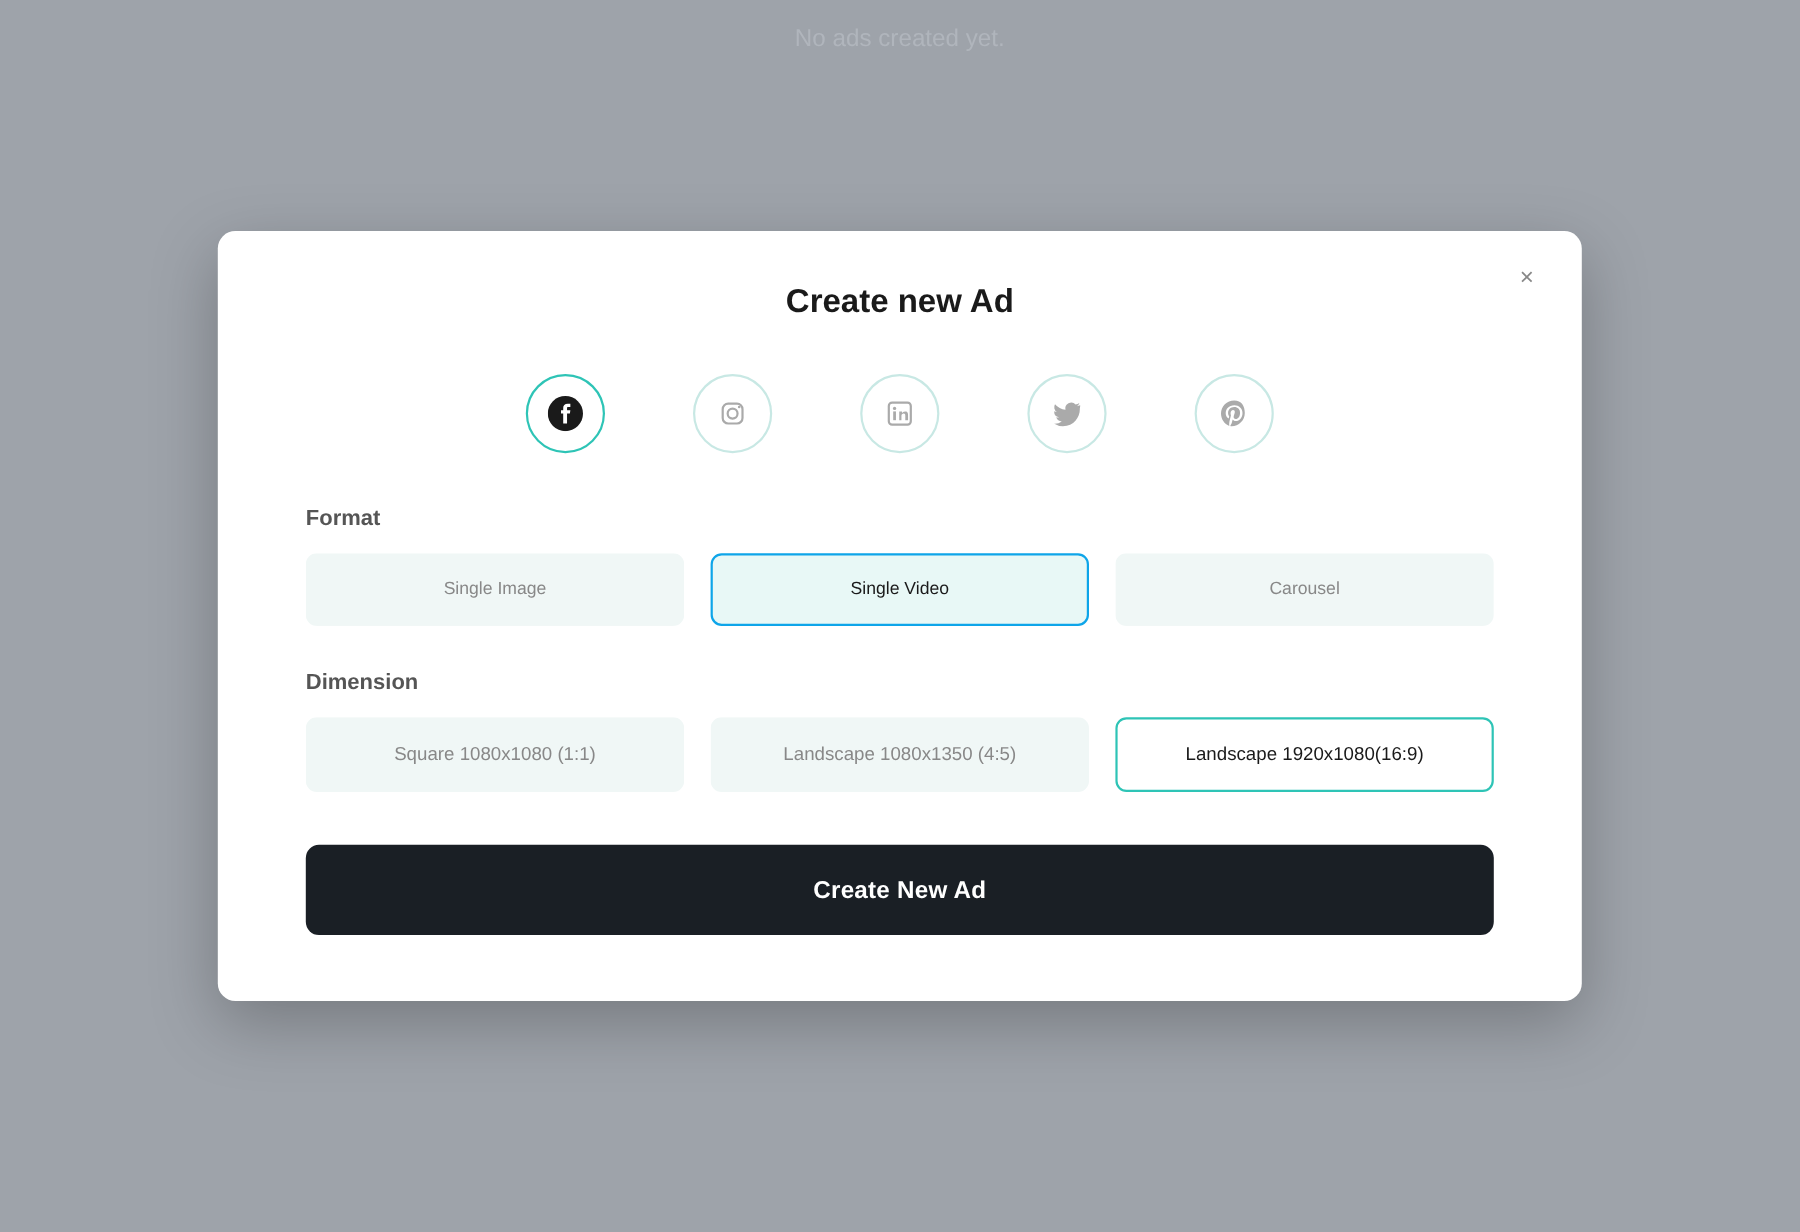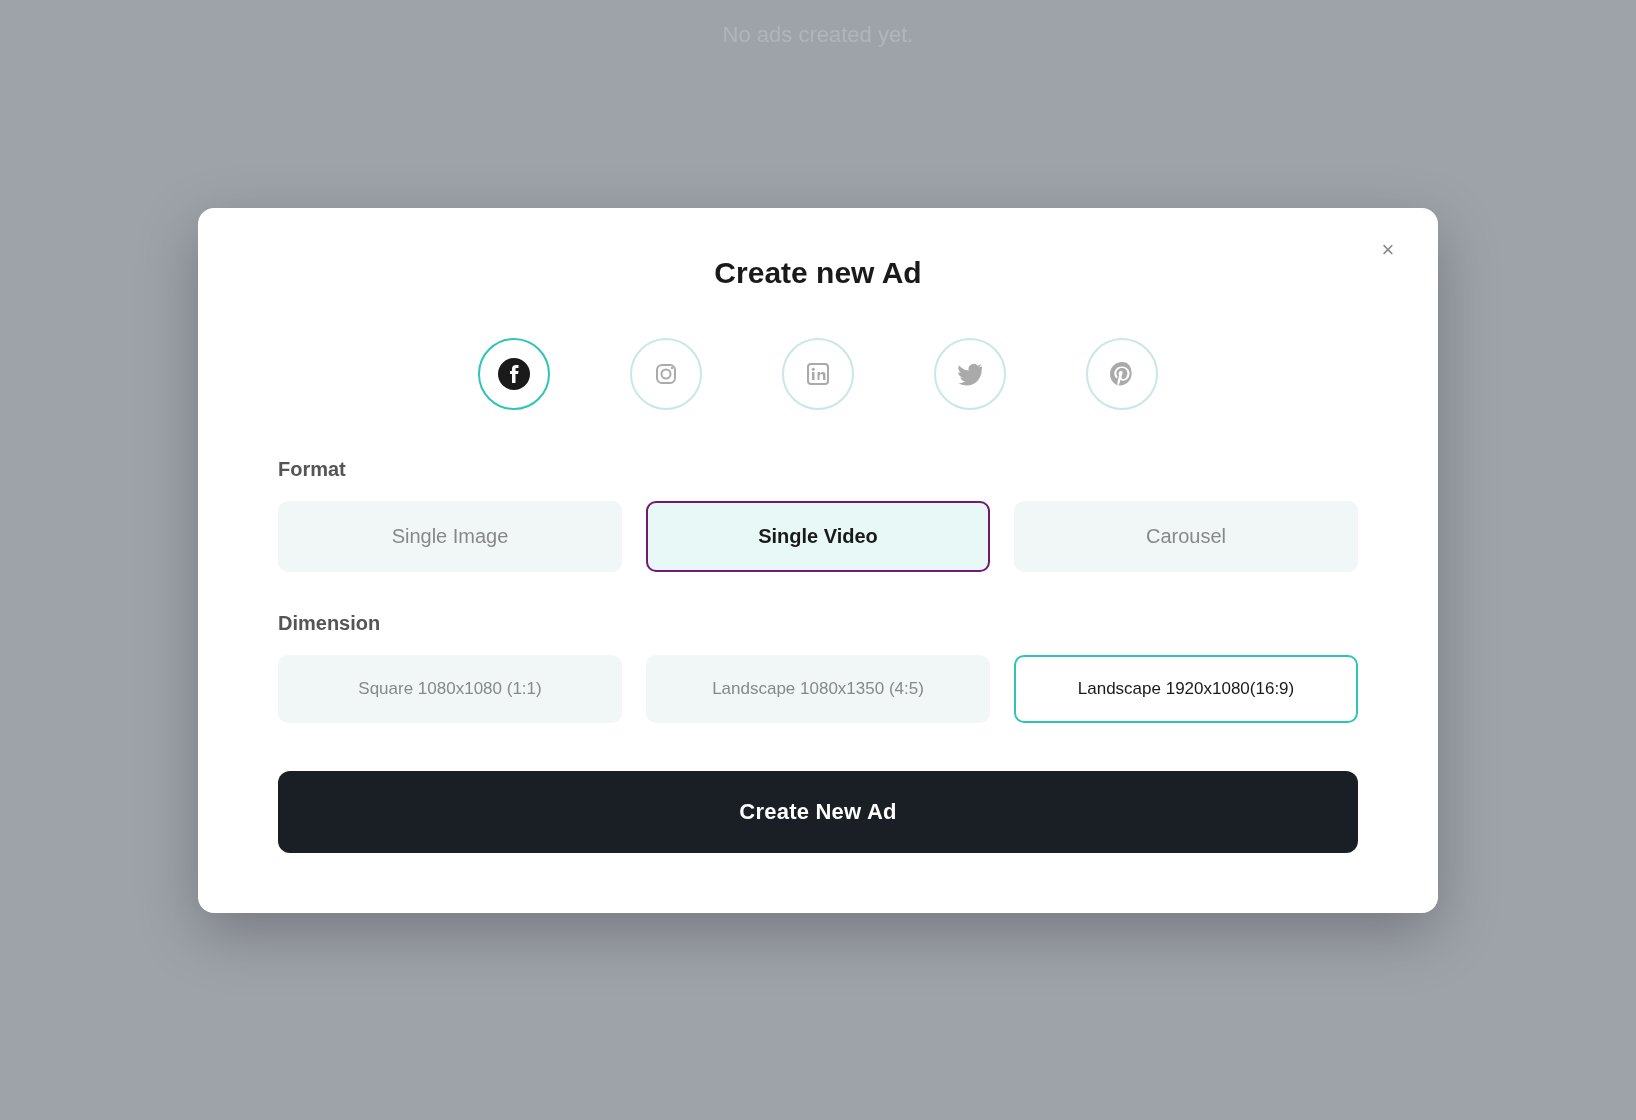--- a/index.html
+++ b/index.html
@@ -114,32 +114,32 @@
       gap: 24px;
       margin-bottom: 40px;
     }
 
     .format-btn {
       flex: 1;
       padding: 22px 16px;
       border-radius: 10px;
       border: 2px solid transparent;
       background: #f0f7f6;
-      font-size: 20px;
+      font-size: 16px;
       font-weight: 400;
       color: #888;
       cursor: pointer;
       text-align: center;
       transition: all 0.2s;
     }
 
     .format-btn.active {
-      border: 2px solid #701a75;
+      border: 2px solid #0ea5e9;
       background: #e8f8f6;
-      font-weight: 700;
+      font-weight: 400;
       color: #1a1a1a;
     }
 
     
     .dimension-row {
       display: flex;
       gap: 24px;
       margin-bottom: 48px;
     }
 

